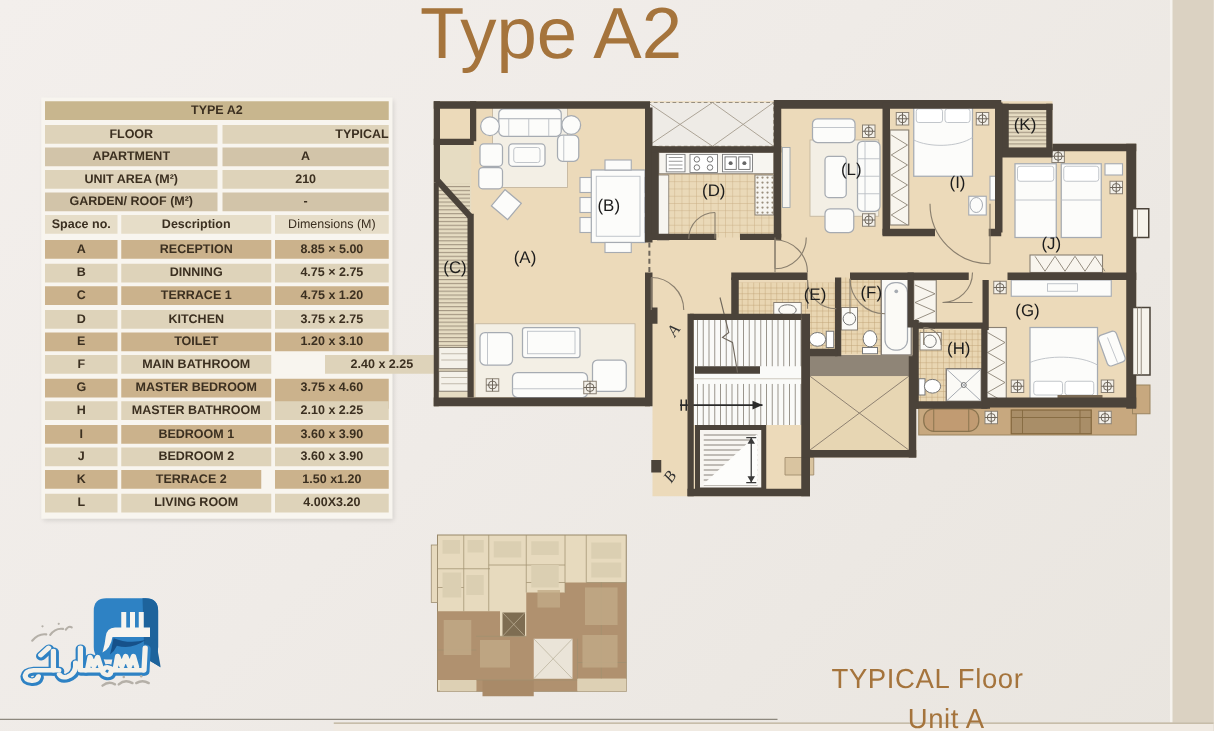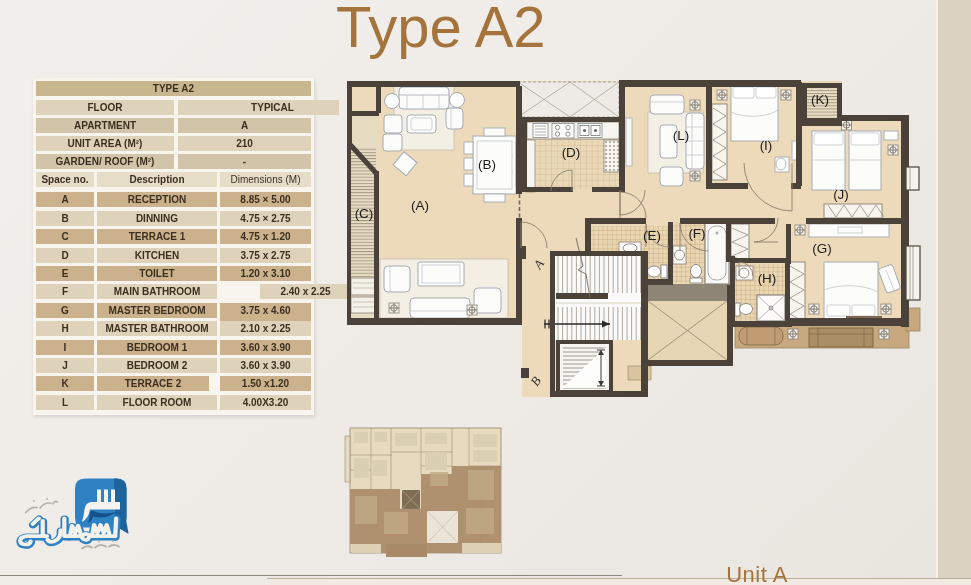--- a/index.html
+++ b/index.html
@@ -13,21 +13,21 @@
 
   <div class="abs" style="left:936px;top:0;width:35px;height:585px;background:#dbd2c2;border-left:2px solid #f6f3ee;"></div>
 
   <div class="abs" style="left:336px;top:-7px;width:280px;height:70px;color:#a5743c;font-size:58px;letter-spacing:0px;">Type A2</div>
 
   <div class="abs" id="tablewrap" style="left:33px;top:78px;width:281px;height:337px;background:#f8f5ef;box-shadow:1px 2px 4px rgba(0,0,0,0.12);"></div>
 
   <div class="abs" style="left:36px;top:81px;width:275px;height:15px;background:#c8b68e;font-size:10px;font-weight:bold;color:#3b2f20;text-align:center;line-height:15px;white-space:nowrap;">TYPE A2</div>
 
   <div class="abs" style="left:36px;top:100px;width:138px;height:15px;background:#ded3ba;font-size:10px;font-weight:bold;color:#3b2f20;text-align:center;line-height:15px;white-space:nowrap;">FLOOR</div>
-  <div class="abs" style="left:178px;top:100px;width:133px;height:15px;background:#ded3ba;font-size:10px;font-weight:bold;color:#3b2f20;text-align:center;line-height:15px;white-space:nowrap;padding-left:28px;">TYPICAL</div>
+  <div class="abs" style="left:178px;top:100px;width:133px;height:15px;background:#ded3ba;font-size:10px;font-weight:bold;color:#3b2f20;text-align:right;line-height:15px;white-space:nowrap;">TYPICAL</div>
 
   <div class="abs" style="left:36px;top:118px;width:138px;height:15px;background:#d2c4a9;font-size:10px;font-weight:bold;color:#3b2f20;text-align:center;line-height:15px;white-space:nowrap;">APARTMENT</div>
   <div class="abs" style="left:178px;top:118px;width:133px;height:15px;background:#d2c4a9;font-size:10px;font-weight:bold;color:#3b2f20;text-align:center;line-height:15px;white-space:nowrap;">A</div>
 
   <div class="abs" style="left:36px;top:136px;width:138px;height:15px;background:#ded3ba;font-size:10px;font-weight:bold;color:#3b2f20;text-align:center;line-height:15px;white-space:nowrap;">UNIT AREA (M²)</div>
   <div class="abs" style="left:178px;top:136px;width:133px;height:15px;background:#ded3ba;font-size:10px;font-weight:bold;color:#3b2f20;text-align:center;line-height:15px;white-space:nowrap;">210</div>
 
   <div class="abs" style="left:36px;top:154px;width:138px;height:15px;background:#d2c4a9;font-size:10px;font-weight:bold;color:#3b2f20;text-align:center;line-height:15px;white-space:nowrap;">GARDEN/ ROOF (M²)</div>
   <div class="abs" style="left:178px;top:154px;width:133px;height:15px;background:#d2c4a9;font-size:10px;font-weight:bold;color:#3b2f20;text-align:center;line-height:15px;white-space:nowrap;">-</div>
 
@@ -73,23 +73,24 @@
 
   <div class="abs" style="left:36px;top:358px;width:58px;height:15px;background:#ded3ba;font-size:10px;font-weight:bold;color:#3b2f20;text-align:center;line-height:15px;white-space:nowrap;">J</div>
   <div class="abs" style="left:97px;top:358px;width:120px;height:15px;background:#ded3ba;font-size:10px;font-weight:bold;color:#3b2f20;text-align:center;line-height:15px;white-space:nowrap;">BEDROOM 2</div>
   <div class="abs" style="left:220px;top:358px;width:91px;height:15px;background:#ded3ba;font-size:10px;font-weight:bold;color:#3b2f20;text-align:center;line-height:15px;white-space:nowrap;">3.60 x 3.90</div>
 
   <div class="abs" style="left:36px;top:376px;width:58px;height:15px;background:#cbb28c;font-size:10px;font-weight:bold;color:#3b2f20;text-align:center;line-height:15px;white-space:nowrap;">K</div>
   <div class="abs" style="left:97px;top:376px;width:112px;height:15px;background:#cbb28c;font-size:10px;font-weight:bold;color:#3b2f20;text-align:center;line-height:15px;white-space:nowrap;">TERRACE 2</div>
   <div class="abs" style="left:220px;top:376px;width:91px;height:15px;background:#cbb28c;font-size:10px;font-weight:bold;color:#3b2f20;text-align:center;line-height:15px;white-space:nowrap;">1.50 x1.20</div>
 
   <div class="abs" style="left:36px;top:395px;width:58px;height:15px;background:#ded3ba;font-size:10px;font-weight:bold;color:#3b2f20;text-align:center;line-height:15px;white-space:nowrap;">L</div>
-  <div class="abs" style="left:97px;top:395px;width:120px;height:15px;background:#ded3ba;font-size:10px;font-weight:bold;color:#3b2f20;text-align:center;line-height:15px;white-space:nowrap;">FLOOR ROOM</div>
+  <div class="abs" style="left:97px;top:395px;width:120px;height:15px;background:#ded3ba;font-size:10px;font-weight:bold;color:#3b2f20;text-align:center;line-height:15px;white-space:nowrap;">LIVING ROOM</div>
   <div class="abs" style="left:220px;top:395px;width:91px;height:15px;background:#ded3ba;font-size:10px;font-weight:bold;color:#3b2f20;text-align:center;line-height:15px;white-space:nowrap;">4.00X3.20</div>
 
+  <div class="abs" style="left:642px;top:530px;width:200px;text-align:center;color:#a5743c;font-size:22px;letter-spacing:0.5px;">TYPICAL Floor</div>
 
   <div class="abs" style="left:682px;top:562px;width:150px;text-align:center;color:#a5743c;font-size:22px;letter-spacing:0.5px;z-index:5;">Unit A</div>
 
   <div class="abs" style="left:0;top:575px;width:622px;height:1px;background:#8d887e;"></div>
 
   <div class="abs" style="left:267px;top:578px;width:704px;height:7px;background:#f0eae2;border-top:1px solid #b9ae97;"></div>
 
   <svg class="abs" id="plansvg" style="left:0;top:0" width="971" height="585" viewBox="0 0 971 585">
   <defs>
 <pattern id="hatch" width="6" height="3.1" patternUnits="userSpaceOnUse">

